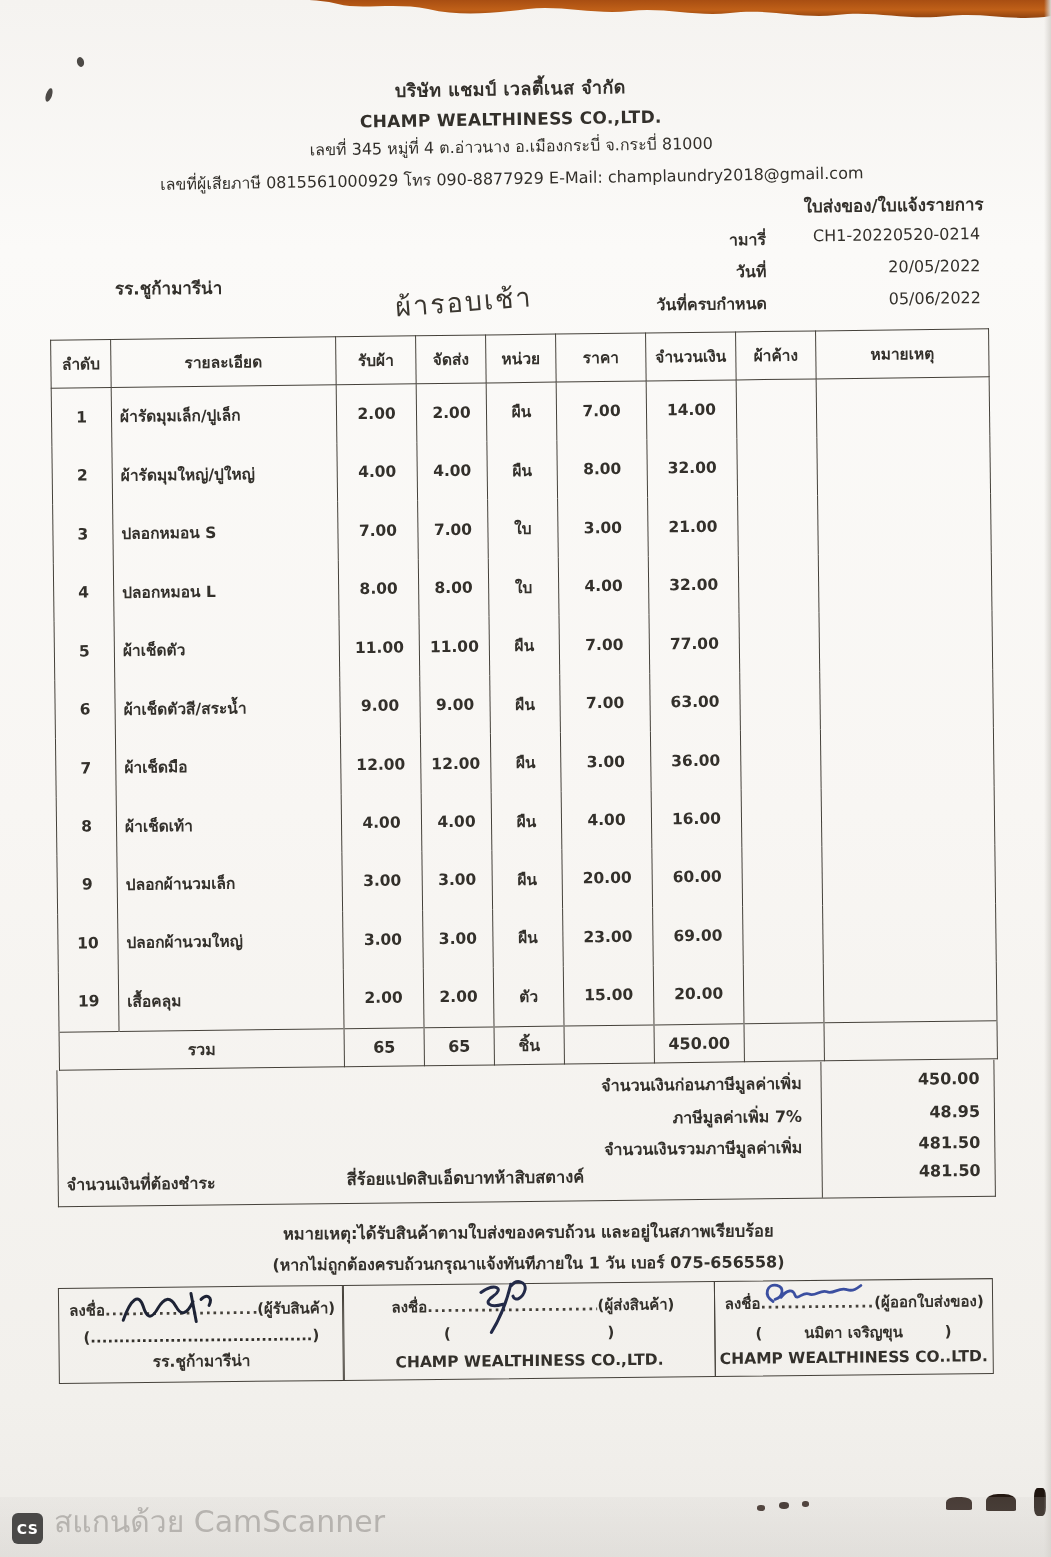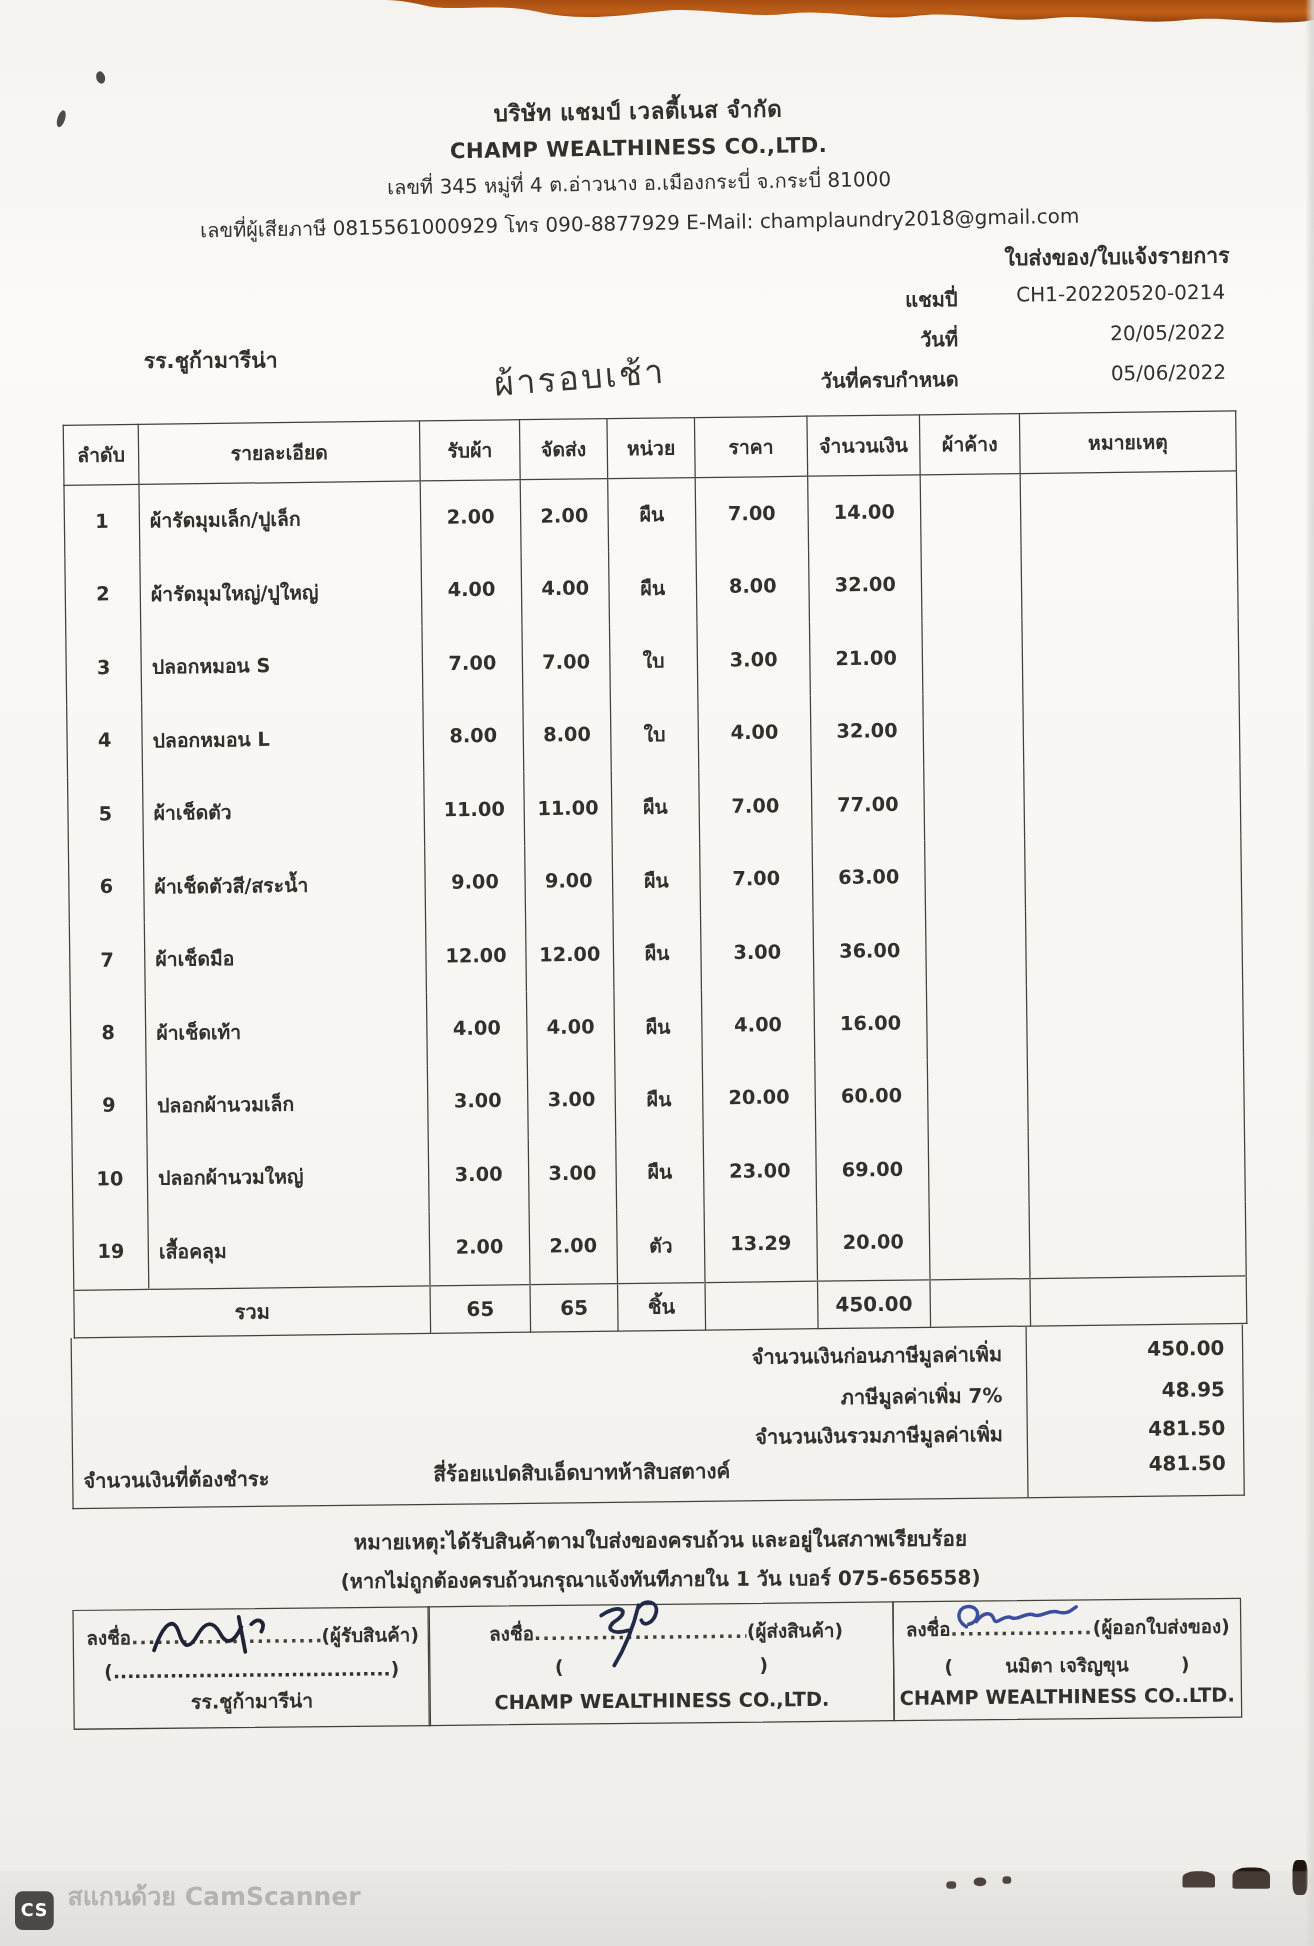--- a/index.html
+++ b/index.html
@@ -72,21 +72,21 @@
   .sig-line2 { position:absolute; top:40px; left:0; width:100%; text-align:center;
                font-size:15px; font-weight:600; white-space:pre; overflow:hidden; }
   .sig-org { position:absolute; bottom:8px; left:0; width:100%; text-align:center; font-size:15.5px; font-weight:700; }
   .sig-ink { position:absolute; pointer-events:none; }
 
   .cs-bar { position:absolute; left:0; bottom:0; width:100%; height:60px;
             background:linear-gradient(180deg, rgba(210,207,203,.18), rgba(198,195,191,.30)); }
   .cs-icon { position:absolute; left:12px; bottom:13px; width:31px; height:31px; background:#4a4948;
              color:#fff; border-radius:6px; display:flex; align-items:center; justify-content:center;
              font-size:14px; font-weight:700; letter-spacing:.5px; }
-  .cs-text { position:absolute; left:54px; bottom:24px; font-size:20px; color:#b6b3af; font-weight:700; }
+  .cs-text { position:absolute; left:54px; bottom:12px; font-size:30px; color:#b6b3af; font-weight:400; }
 
   .edge-shadow { position:absolute; right:0; top:0; width:7px; height:100%;
                  background:linear-gradient(90deg, transparent, #d9d6d1); }
 </style>
 </head>
 <body>
 
 <div class="page">
 
   <svg class="torn" viewBox="0 0 1051 34" preserveAspectRatio="none">
@@ -108,21 +108,21 @@
     <div class="header-block">
       <div class="h-co-th">บริษัท แชมป์ เวลตี้เนส จำกัด</div>
       <div class="h-co-en">CHAMP WEALTHINESS CO.,LTD.</div>
       <div class="h-addr">เลขที่ 345 หมู่ที่ 4 ต.อ่าวนาง อ.เมืองกระบี่ จ.กระบี่ 81000</div>
       <div class="h-tax">เลขที่ผู้เสียภาษี 0815561000929 โทร 090-8877929 E-Mail: champlaundry2018@gmail.com</div>
     </div>
 
     <div class="meta">
       <div class="meta-doc-type">ใบส่งของ/ใบแจ้งรายการ</div>
       <div class="meta-row">
-        <span class="meta-label">แชมปี่</span>
+        <span class="meta-label">ามารี่</span>
         <span class="meta-value">CH1-20220520-0214</span>
       </div>
       <div class="meta-row">
         <span class="meta-label">วันที่</span>
         <span class="meta-value">20/05/2022</span>
       </div>
       <div class="meta-row">
         <span class="meta-label">วันที่ครบกำหนด</span>
         <span class="meta-value">05/06/2022</span>
       </div>
@@ -267,21 +267,21 @@
               <td>69.00</td>
               <td></td>
               <td></td>
             </tr>
           <tr>
               <td>19</td>
               <td class="desc">เสื้อคลุม</td>
               <td>2.00</td>
               <td>2.00</td>
               <td>ตัว</td>
-              <td>13.29</td>
+              <td>15.00</td>
               <td>20.00</td>
               <td></td>
               <td></td>
             </tr>
         </tbody>
         <tbody class="filler">
           <tr>
             <td></td>
               <td></td>
               <td></td>

